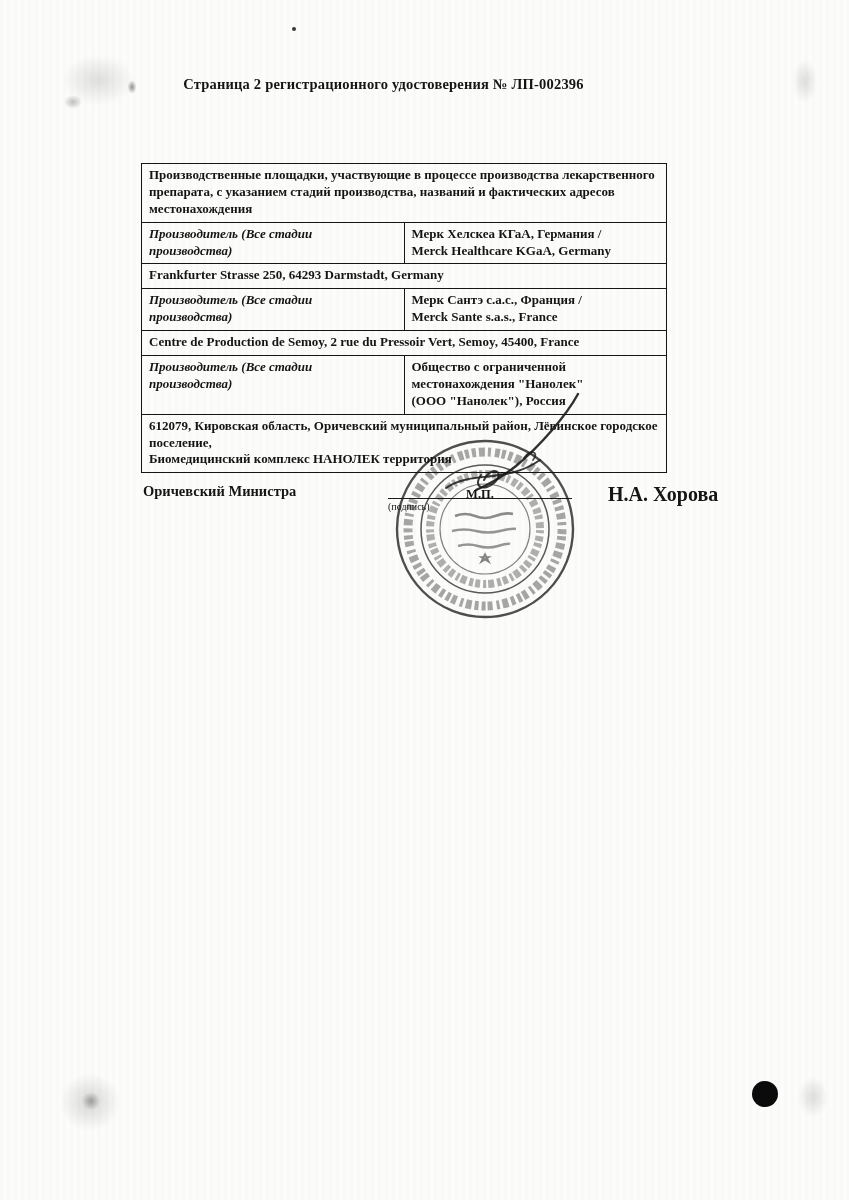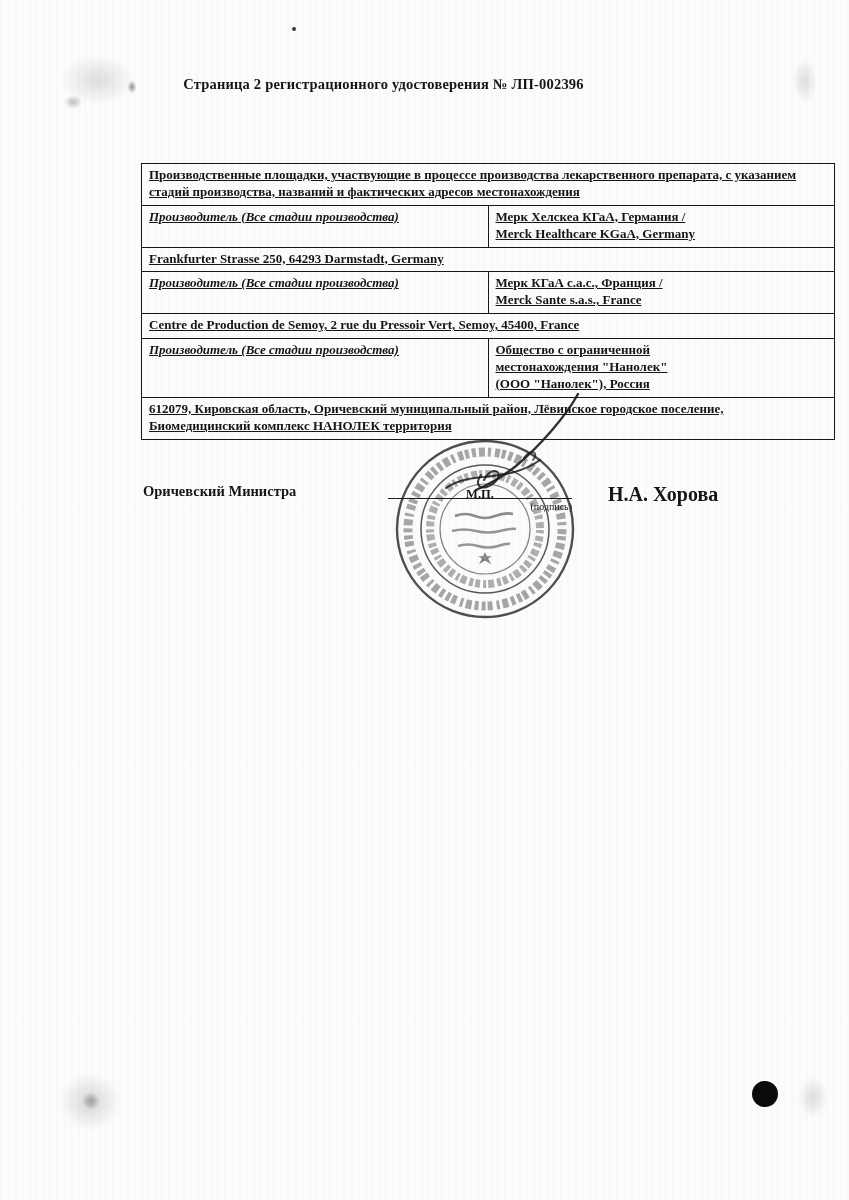--- a/index.html
+++ b/index.html
@@ -18,39 +18,39 @@
 
   
   .page-header{
     position:absolute;left:0;top:76px;width:717px;
     text-align:center;padding-left:50px;box-sizing:border-box;
     font-size:14.5px;font-weight:bold;letter-spacing:.2px;
   }
 
   
   table.prod{
-    position:absolute;left:141px;top:163px;width:694px;
+    position:absolute;left:141px;top:163px;width:526px;
     border-collapse:collapse;table-layout:fixed;
-    font-size:13px;line-height:1.3;text-decoration:underline;
+    font-size:13px;line-height:1.3;
   }
   table.prod td{
     border:1.4px solid #161616;
     padding:3px 7px 4px 7px;
     vertical-align:top;
   }
   td.t-title{font-weight:bold;}
   td.t-label{font-weight:bold;font-style:italic;width:339px;}
   td.t-value{font-weight:bold;white-space:pre-line;}
   td.t-address{font-weight:bold;white-space:pre-line;margin-left:36px;}
 
   
   .sig-title{position:absolute;left:143px;top:483px;font-size:14.5px;font-weight:bold;}
   .sig-name{position:absolute;left:608px;top:483px;font-size:20px;font-weight:bold;}
   .sig-line{position:absolute;left:388px;top:472px;width:184px;height:26px;border-bottom:1.4px solid #1c1c1c;}
-  .sig-caption{position:absolute;left:388px;top:501px;width:184px;text-align:right;font-size:10px;}
+  .sig-caption{position:absolute;left:388px;top:501px;width:184px;text-align:left;font-size:10px;}
   .sig-seal{position:absolute;left:388px;top:487px;width:184px;text-align:center;font-size:12.5px;font-weight:bold;}
 
   
   .stamp{position:absolute;left:392px;top:436px;width:186px;height:186px;opacity:.88;}
   .scribble{position:absolute;left:428px;top:388px;width:164px;height:122px;}
 
   
   .punch{position:absolute;left:752px;top:1081px;width:26px;height:26px;border-radius:50%;background:#0b0b0b;}
 
   
@@ -79,21 +79,21 @@
       <tr>
         <td class="t-label">Производитель (Все стадии производства)</td>
         <td class="t-value">Мерк Хелскеа КГаА, Германия /
 Merck Healthcare KGaA, Germany</td>
       </tr>
       <tr>
         <td class="t-address" colspan="2">Frankfurter Strasse 250, 64293 Darmstadt, Germany</td>
       </tr>
       <tr>
         <td class="t-label">Производитель (Все стадии производства)</td>
-        <td class="t-value">Мерк КГаА с.а.с., Франция /
+        <td class="t-value">Мерк Сантэ с.а.с., Франция /
 Merck Sante s.a.s., France</td>
       </tr>
       <tr>
         <td class="t-address" colspan="2">Centre de Production de Semoy, 2 rue du Pressoir Vert, Semoy, 45400, France</td>
       </tr>
       <tr>
         <td class="t-label">Производитель (Все стадии производства)</td>
         <td class="t-value">Общество с ограниченной
 местонахождения "Нанолек"
 (ООО "Нанолек"), Россия</td>

